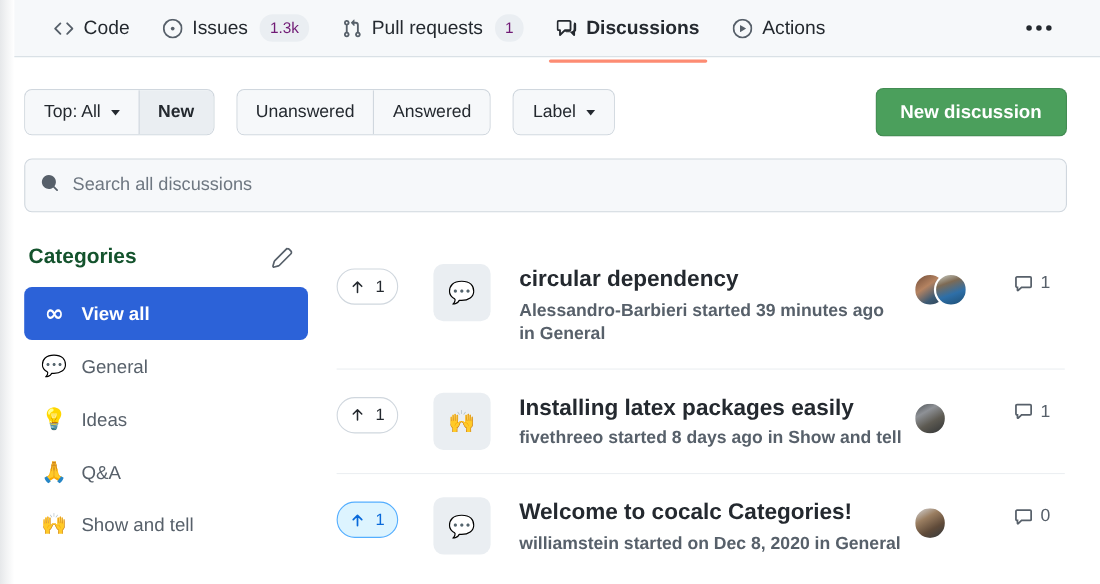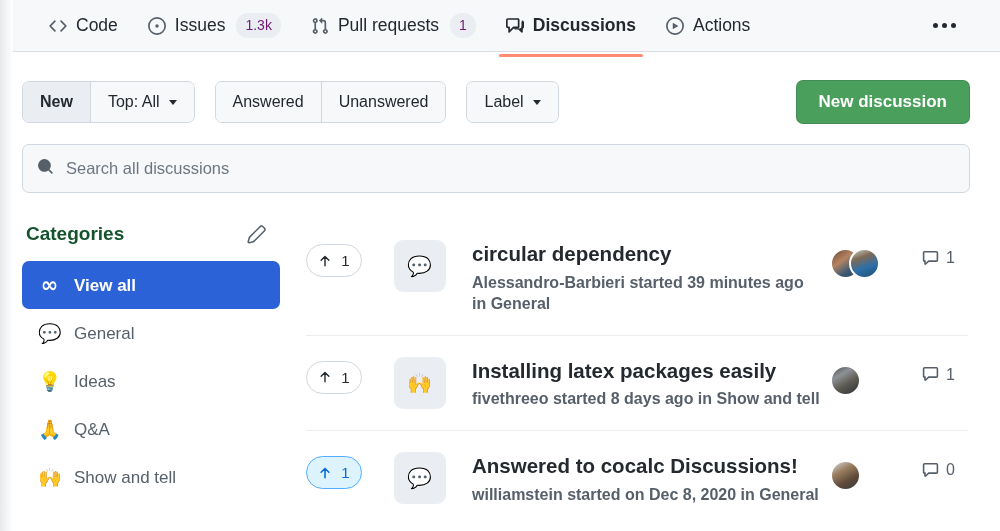--- a/index.html
+++ b/index.html
@@ -419,35 +419,35 @@
       <i></i>
       <i></i>
     </div>
   </nav>
 
   <div class="content">
 
     <div class="filter-row">
 
       <div class="btn-group">
-        <div class="gbtn active">
-          <span>New</span>
-        </div>
         <div class="gbtn">
           <span>Top: All</span>
           <span class="caret"></span>
         </div>
+        <div class="gbtn active">
+          <span>New</span>
+        </div>
       </div>
 
       <div class="btn-group">
         <div class="gbtn">
+          <span>Unanswered</span>
+        </div>
+        <div class="gbtn">
           <span>Answered</span>
-        </div>
-        <div class="gbtn">
-          <span>Unanswered</span>
         </div>
       </div>
 
       <div class="btn-group">
         <div class="gbtn">
           <span>Label</span>
           <span class="caret"></span>
         </div>
       </div>
 
@@ -560,21 +560,21 @@
 
         <div class="drow">
           <div class="upvote voted">
             <svg width="14" height="14" viewBox="0 0 16 16" fill="none" stroke="currentColor" stroke-width="1.8" stroke-linecap="round" stroke-linejoin="round">
                 <path d="M8 13.5V2.8M3.6 7.2L8 2.8l4.4 4.4"></path>
               </svg>
             <span>1</span>
           </div>
           <div class="cat-box">💬</div>
           <div class="dmain">
-            <div class="dtitle">Answered to cocalc Discussions!</div>
+            <div class="dtitle">Welcome to cocalc Categories!</div>
             <div class="dmeta">williamstein started on Dec 8, 2020 in General</div>
           </div>
           <div class="avatars">
             <span class="avatar av-d"></span>
           </div>
           <div class="comments">
             <svg width="17" height="17" viewBox="0 0 16 16" fill="none" stroke="currentColor" stroke-width="1.5">
                 <path d="M1.5 2.6a.9.9 0 01.9-.9h11.2a.9.9 0 01.9.9v7a.9.9 0 01-.9.9H6.3L3.4 13.2a.35.35 0 01-.6-.25V10.5h-.4a.9.9 0 01-.9-.9v-7z"></path>
               </svg>
             <span>0</span>

